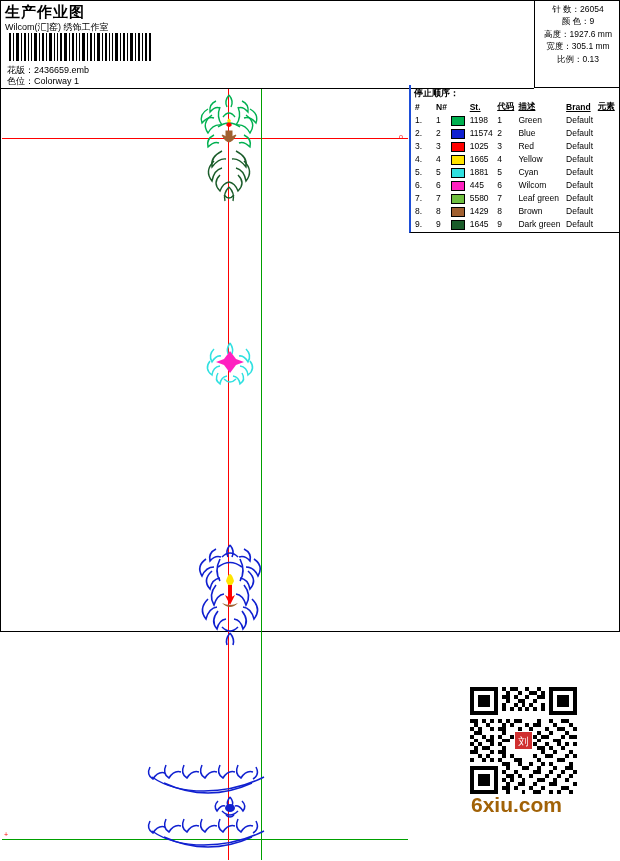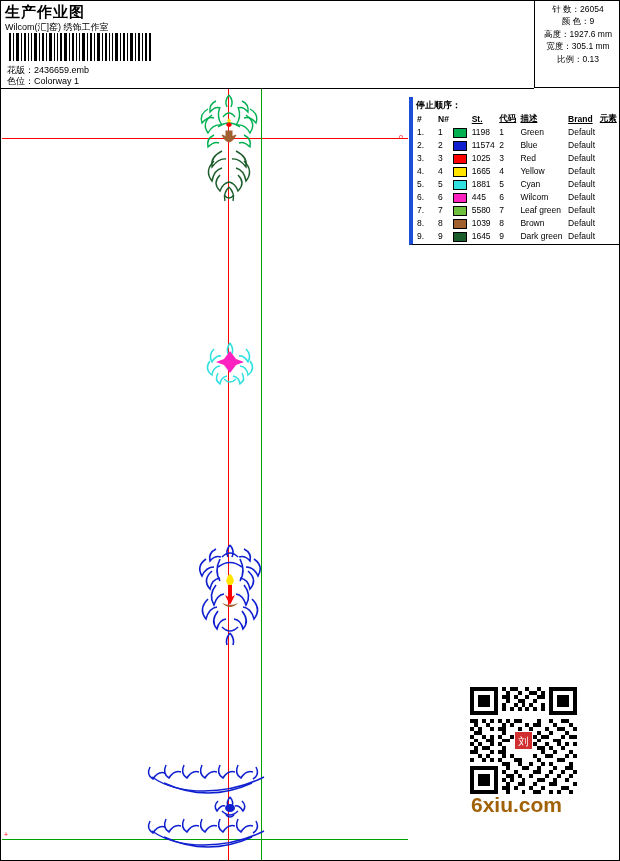--- a/index.html
+++ b/index.html
@@ -5,39 +5,39 @@
   html,body{margin:0;padding:0;}
   body{
     width:620px;height:861px;
     background:#ffffff;
     font-family:"Liberation Sans", sans-serif;
     font-size:9px;
     color:#000000;
     overflow:hidden;
     position:relative;
   }
-  .page{position:absolute;left:0;top:0;width:620px;height:861px;border:1px solid #000;box-sizing:border-box;}
+  .page{position:absolute;left:0;top:0;width:620px;height:632px;border:1px solid #000;box-sizing:border-box;}
 
   
   .hdr-left{position:absolute;left:4px;top:2px;width:525px;height:84px;}
   .title{font-size:15px;font-weight:bold;letter-spacing:1px;line-height:17px;}
   .subtitle{font-size:9px;margin-top:1px;}
   .barcode{position:absolute;left:2px;top:30px;width:146px;height:28px;}
   .barcode svg{display:block;}
   .meta{position:absolute;left:2px;top:62px;font-size:9px;line-height:11px;}
   .meta div{white-space:nowrap;}
 
   .hdr-right{position:absolute;left:533px;top:0;width:86px;height:87px;border-left:1px solid #000;border-bottom:1px solid #000;box-sizing:border-box;padding:2px 2px 0 3px;font-size:8.5px;line-height:12.4px;text-align:center;}
   .hdr-right .row{white-space:nowrap;}
   .hdr-right .lbl{display:inline-block;}
 
   .hdr-sep{position:absolute;left:0;top:87px;width:533px;height:1px;background:#000;}
 
   
-  .clist{position:absolute;left:408px;top:96px;width:211px;height:148px;border-left:4px solid #1d4ed8;border-bottom:1px solid #000;box-sizing:border-box;padding:2px 10px 0 3px;}
+  .clist{position:absolute;left:408px;top:84px;width:211px;height:148px;border-left:2px solid #1d4ed8;border-bottom:1px solid #000;box-sizing:border-box;padding:2px 10px 0 3px;}
   .clist-title{font-size:9px;font-weight:bold;margin-bottom:1px;}
   table.ct{border-collapse:collapse;font-size:8.5px;width:204px;}
   table.ct th{font-weight:bold;text-align:left;padding:0 2px 1px 1px;white-space:nowrap;text-decoration:none;}
   table.ct th.u{text-decoration:underline;}
   table.ct td{padding:0 2px 0 1px;white-space:nowrap;line-height:13px;}
   .sw{display:inline-block;width:12px;height:8px;border:1px solid #000;vertical-align:middle;}
   td.n{text-align:left;}
   td.idx{width:18px;}
   td.swc{width:16px;}
 
@@ -222,21 +222,21 @@
             <td class="n">5580</td>
             <td class="n">7</td>
             <td>Leaf green</td>
             <td>Default</td>
             <td></td>
           </tr>
           <tr>
             <td class="idx">8.</td>
             <td>8</td>
             <td class="swc"><span class="sw" style="background:#a06030"></span></td>
-            <td class="n">1039</td>
+            <td class="n">1429</td>
             <td class="n">8</td>
             <td>Brown</td>
             <td>Default</td>
             <td></td>
           </tr>
           <tr>
             <td class="idx">9.</td>
             <td>9</td>
             <td class="swc"><span class="sw" style="background:#1a5c2a"></span></td>
             <td class="n">1645</td>

